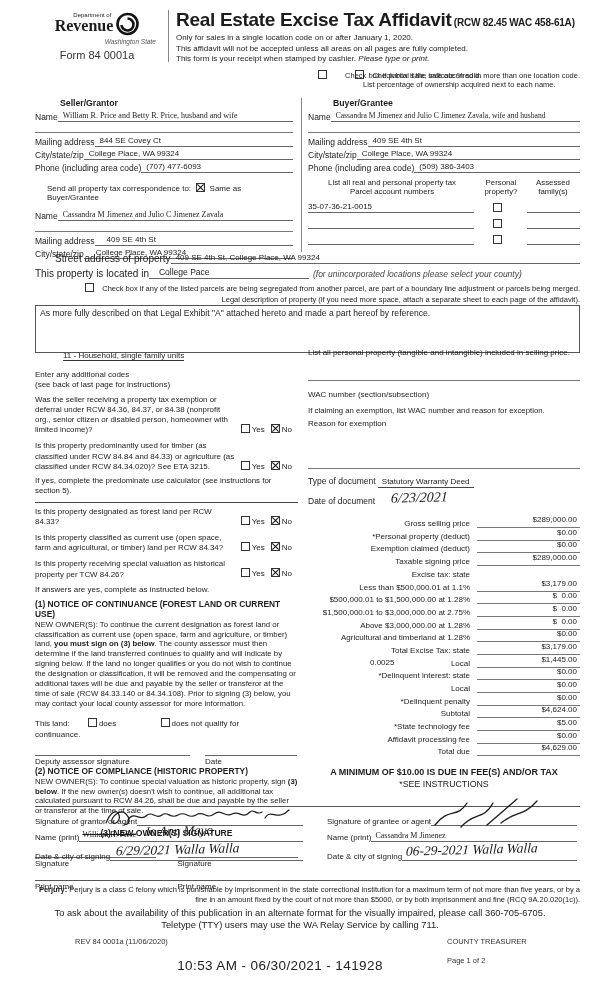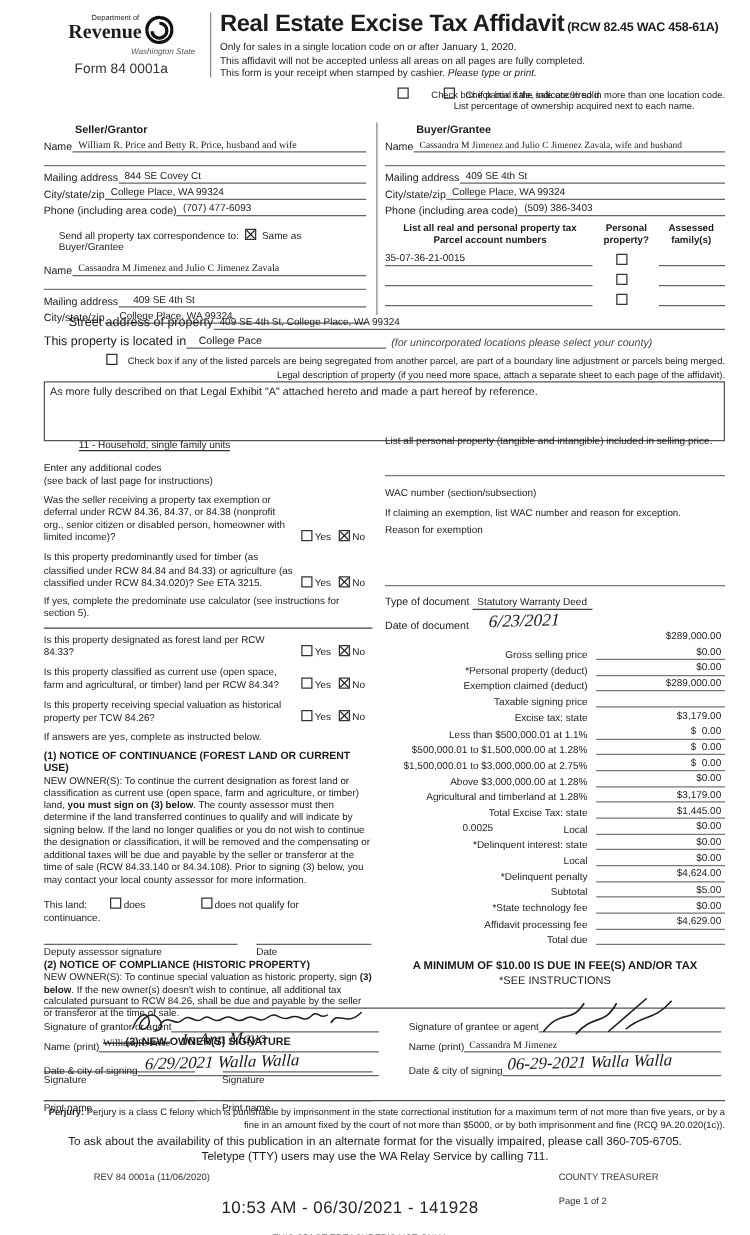--- a/index.html
+++ b/index.html
@@ -24,28 +24,28 @@
   .title{font-size:19px;font-weight:bold;letter-spacing:-0.3px;}
   .titleref{font-size:10px;font-weight:bold;letter-spacing:-0.2px;}
   .sub{font-size:8px;line-height:1.32;}
   
   .q{position:relative;margin-top:6px;font-size:7.9px;line-height:1.28;padding-right:60px;}
   .yn{position:absolute;right:0;bottom:0;white-space:nowrap;font-size:8px;}
   .yn .cbl{margin-right:6px;}
   
   .mrow{display:flex;align-items:flex-end;height:12.7px;font-size:8px;position:relative;}
   .mlabel{flex:1;text-align:right;padding-right:7px;white-space:nowrap;}
-  .mval{width:100px;border-bottom:1px solid #777;text-align:right;padding:0 3px 14px 0;white-space:pre;min-height:9px;}
+  .mval{width:100px;border-bottom:1px solid #777;text-align:right;padding:0 3px 3px 0;white-space:pre;min-height:9px;}
   .mval.nol{border-bottom:none;}
   .mpre{position:absolute;left:62px;bottom:1px;}
   .hand{font-family:"Liberation Serif",serif;font-style:italic;font-size:13px;color:#1b1b1b;
         transform:rotate(-1.5deg) skewX(-4deg);display:inline-block;position:relative;top:-2px;white-space:nowrap;}
   .struck{text-decoration:line-through;}
   .sline{flex:1;border-bottom:1px solid #666;position:relative;min-height:10px;}
-  .parhead{display:flex;font-size:7.8px;font-weight:bold;text-align:center;line-height:1.2;}
+  .parhead{display:flex;font-size:7.8px;font-weight:normal;text-align:center;line-height:1.2;}
   .prow{display:flex;align-items:flex-end;height:16px;}
   .pnum{width:168px;border-bottom:1px solid #666;font-size:8px;padding-bottom:1px;}
   .pcb{width:50px;text-align:center;}
   .pval{width:54px;border-bottom:1px solid #666;min-height:9px;margin-left:4px;}
 </style>
 </head>
 <body>
 
 <div class="page">
 

